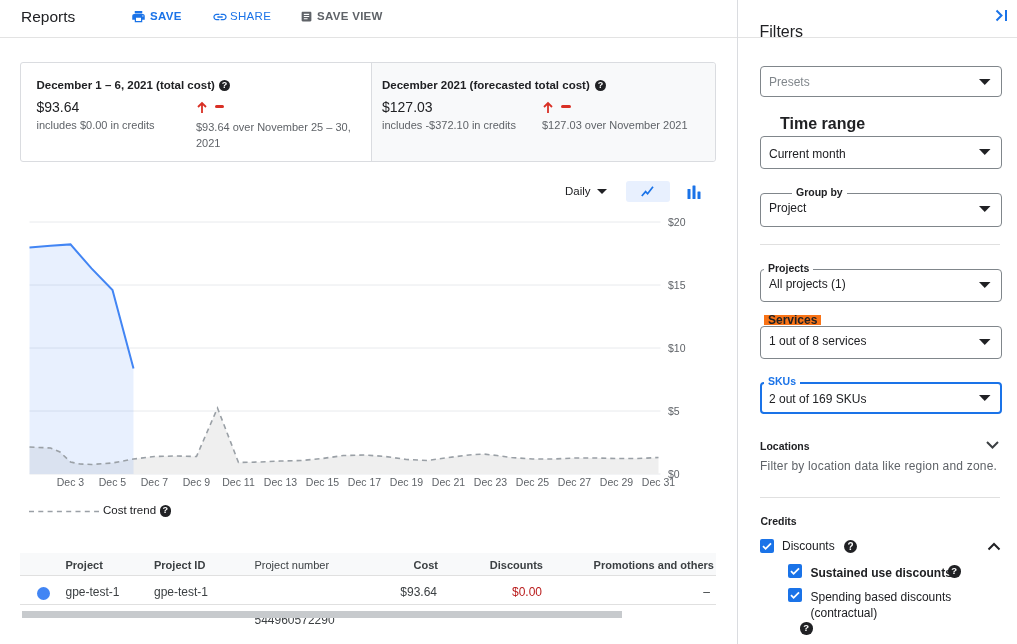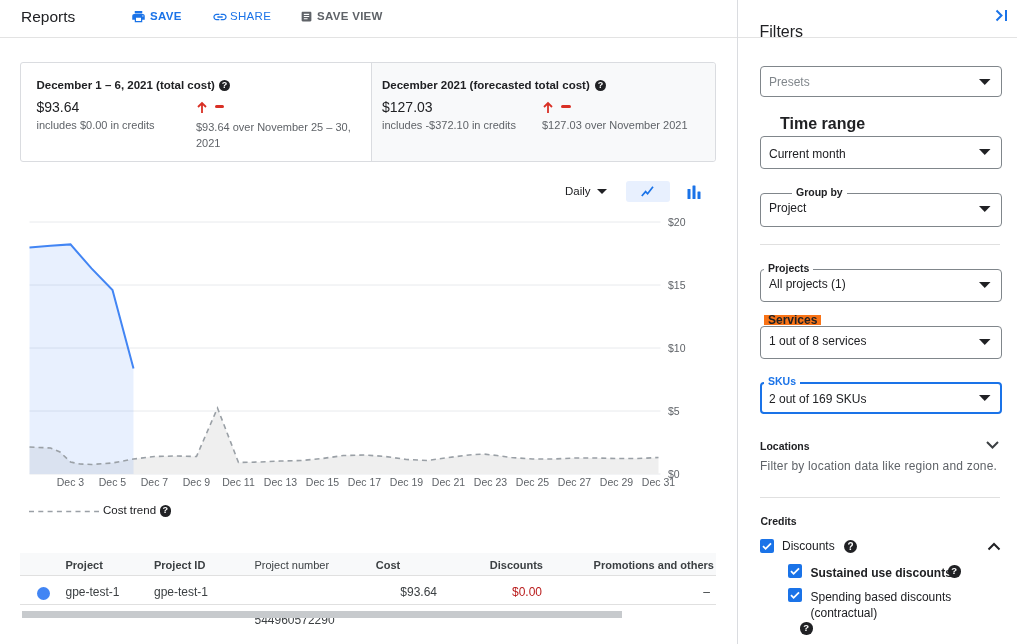--- a/index.html
+++ b/index.html
@@ -113,21 +113,21 @@
 <svg class="abs" style="left:29px;top:510px;" width="70" height="3" viewBox="0 0 70 3">
     <line x1="0" y1="1.5" x2="70" y2="1.5" stroke="#9aa0a6" stroke-width="1.6" stroke-dasharray="5 4.3"></line>
   </svg>
 <div class="abs" style="left:103px;top:504px;font-size:11.5px;color:#202124;line-height:12px;">Cost trend</div>
 <div class="qmark" style="left:159.5px;top:505px;width:11.5px;height:11.5px;font-size:9px;line-height:11.5px;">?</div>
 
 <div class="abs" style="left:20px;top:553px;width:696px;height:23px;background:#f8f9fa;border-bottom:1px solid #e0e0e0;"></div>
 <div class="abs" style="left:65.5px;top:559px;font-size:11px;font-weight:bold;color:#3c4043;line-height:12px;">Project</div>
 <div class="abs" style="left:154px;top:559px;font-size:11px;font-weight:bold;color:#3c4043;line-height:12px;">Project ID</div>
 <div class="abs" style="left:254.5px;top:559px;font-size:11px;font-weight:normal;color:#3c4043;line-height:12px;">Project number</div>
-<div class="abs" style="left:338px;top:559px;width:100px;text-align:center;font-size:11px;font-weight:bold;color:#3c4043;line-height:12px;">Cost</div>
+<div class="abs" style="left:338px;top:559px;width:100px;text-align:right;font-size:11px;font-weight:bold;color:#3c4043;line-height:12px;">Cost</div>
 <div class="abs" style="left:443px;top:559px;width:100px;text-align:right;font-size:11px;font-weight:bold;color:#3c4043;line-height:12px;">Discounts</div>
 <div class="abs" style="left:564px;top:559px;width:150px;text-align:right;font-size:11px;font-weight:bold;color:#3c4043;line-height:12px;">Promotions and others</div>
 
 <div class="abs" style="left:36.5px;top:587px;width:13px;height:13px;border-radius:50%;background:#4285f4;"></div>
 <div class="abs" style="left:65.5px;top:586px;font-size:12px;color:#3c4043;line-height:13px;">gpe-test-1</div>
 <div class="abs" style="left:154px;top:586px;font-size:12px;color:#3c4043;line-height:13px;">gpe-test-1</div>
 <div class="abs" style="left:254.5px;top:586px;font-size:12px;color:#3c4043;line-height:13px;margin-top:28px;">544960572290</div>
 <div class="abs" style="left:338px;top:586px;width:99px;text-align:right;font-size:12px;color:#3c4043;line-height:13px;">$93.64</div>
 <div class="abs" style="left:443px;top:586px;width:99px;text-align:right;font-size:12px;color:#b91c1c;line-height:13px;">$0.00</div>
 <div class="abs" style="left:564px;top:586px;width:146px;text-align:right;font-size:12px;color:#3c4043;line-height:13px;">–</div>

